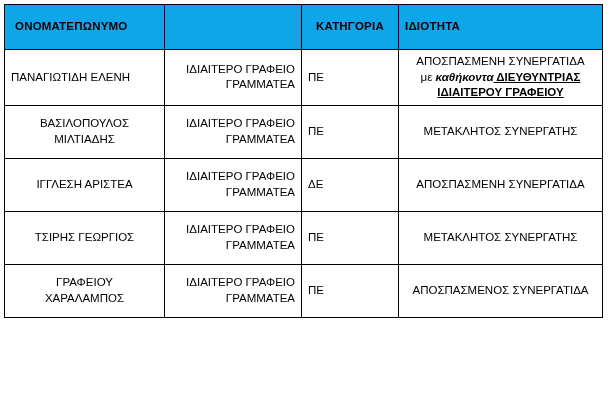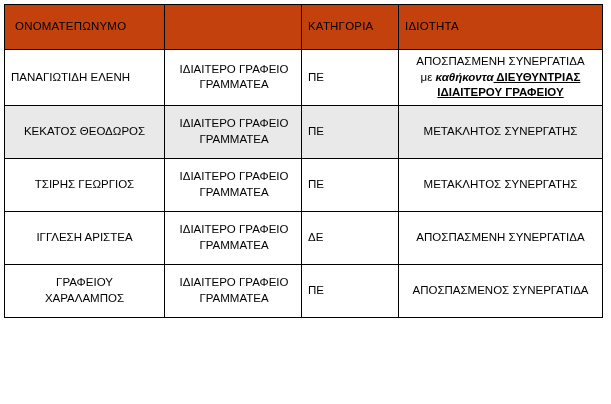--- a/index.html
+++ b/index.html
@@ -33,41 +33,41 @@
     vertical-align: middle;
     font-size: 11.5px;
     line-height: 1.35;
   }
   col.c-name   { width: 160px; }
   col.c-office { width: 137px; }
   col.c-cat    { width: 97px; }
   col.c-role   { width: 204px; }
 
   thead th {
-    font-weight: normal;
+    font-weight: bold;
     text-align: left;
     height: 36px;
-    background: #c2410c;
+    background: #0ea5e9;
     letter-spacing: 0.2px;
   }
   thead th.h-name   { text-align: left; padding-left: 10px; }
   thead th.h-office { text-align: center; }
-  thead th.h-cat    { text-align: left; }
+  thead th.h-cat    { text-align: center; }
   thead th.h-role   { text-align: left; }
 
   tbody tr { height: 53px; }
   tbody td.cell-name {
     text-align: left;
     padding-left: 6px;
   }
   tbody td.cell-name.center {
     text-align: center;
     padding-left: 6px;
   }
-  tbody td.cell-office { text-align: center; padding-left: 8px; }
+  tbody td.cell-office { text-align: right; padding-left: 8px; }
   tbody td.cell-cat    { text-align: left; }
   tbody td.cell-role   { text-align: center; }
   tbody tr.shaded td { background: #e9e9e9; }
   tbody tr.plain td  { background: #ffffff; }
 
   .role-line { display: block; }
   .role-em { font-weight: bold; font-style: italic; }
   .role-strong { font-weight: bold; text-decoration: underline; }
 </style>
 </head>
@@ -98,49 +98,52 @@
           <span class="role-line">ΓΡΑΜΜΑΤΕΑ</span>
         </td>
         <td class="cell-cat">ΠΕ</td>
         <td class="cell-role">
           <span class="role-line">ΑΠΟΣΠΑΣΜΕΝΗ ΣΥΝΕΡΓΑΤΙΔΑ</span>
           <span class="role-line"><span>με </span><span class="role-em">καθήκοντα</span><span class="role-strong"> ΔΙΕΥΘΥΝΤΡΙΑΣ</span></span>
           <span class="role-line role-strong">ΙΔΙΑΙΤΕΡΟΥ ΓΡΑΦΕΙΟΥ</span>
         </td>
       </tr>
 
-
-      <tr class="shaded">
-        <td class="cell-name center">ΚΕΚΑΤΟΣ ΘΕΟΔΩΡΟΣ</td>
+      <tr class="plain">
+        <td class="cell-name center">
+          <span class="role-line">ΒΑΣΙΛΟΠΟΥΛΟΣ</span>
+          <span class="role-line">ΜΙΛΤΙΑΔΗΣ</span>
+        </td>
         <td class="cell-office">
           <span class="role-line">ΙΔΙΑΙΤΕΡΟ ΓΡΑΦΕΙΟ</span>
           <span class="role-line">ΓΡΑΜΜΑΤΕΑ</span>
         </td>
         <td class="cell-cat">ΠΕ</td>
         <td class="cell-role">ΜΕΤΑΚΛΗΤΟΣ ΣΥΝΕΡΓΑΤΗΣ</td>
+      </tr>
+
+
+      <tr class="plain">
+        <td class="cell-name center">ΙΓΓΛΕΣΗ ΑΡΙΣΤΕΑ</td>
+        <td class="cell-office">
+          <span class="role-line">ΙΔΙΑΙΤΕΡΟ ΓΡΑΦΕΙΟ</span>
+          <span class="role-line">ΓΡΑΜΜΑΤΕΑ</span>
+        </td>
+        <td class="cell-cat">ΔΕ</td>
+        <td class="cell-role">ΑΠΟΣΠΑΣΜΕΝΗ ΣΥΝΕΡΓΑΤΙΔΑ</td>
       </tr>
 
       <tr class="plain">
         <td class="cell-name center">ΤΣΙΡΗΣ ΓΕΩΡΓΙΟΣ</td>
         <td class="cell-office">
           <span class="role-line">ΙΔΙΑΙΤΕΡΟ ΓΡΑΦΕΙΟ</span>
           <span class="role-line">ΓΡΑΜΜΑΤΕΑ</span>
         </td>
         <td class="cell-cat">ΠΕ</td>
         <td class="cell-role">ΜΕΤΑΚΛΗΤΟΣ ΣΥΝΕΡΓΑΤΗΣ</td>
-      </tr>
-
-      <tr class="plain">
-        <td class="cell-name center">ΙΓΓΛΕΣΗ ΑΡΙΣΤΕΑ</td>
-        <td class="cell-office">
-          <span class="role-line">ΙΔΙΑΙΤΕΡΟ ΓΡΑΦΕΙΟ</span>
-          <span class="role-line">ΓΡΑΜΜΑΤΕΑ</span>
-        </td>
-        <td class="cell-cat">ΔΕ</td>
-        <td class="cell-role">ΑΠΟΣΠΑΣΜΕΝΗ ΣΥΝΕΡΓΑΤΙΔΑ</td>
       </tr>
 
       <tr class="plain">
         <td class="cell-name center">
           <span class="role-line">ΓΡΑΦΕΙΟΥ</span>
           <span class="role-line">ΧΑΡΑΛΑΜΠΟΣ</span>
         </td>
         <td class="cell-office">
           <span class="role-line">ΙΔΙΑΙΤΕΡΟ ΓΡΑΦΕΙΟ</span>
           <span class="role-line">ΓΡΑΜΜΑΤΕΑ</span>

